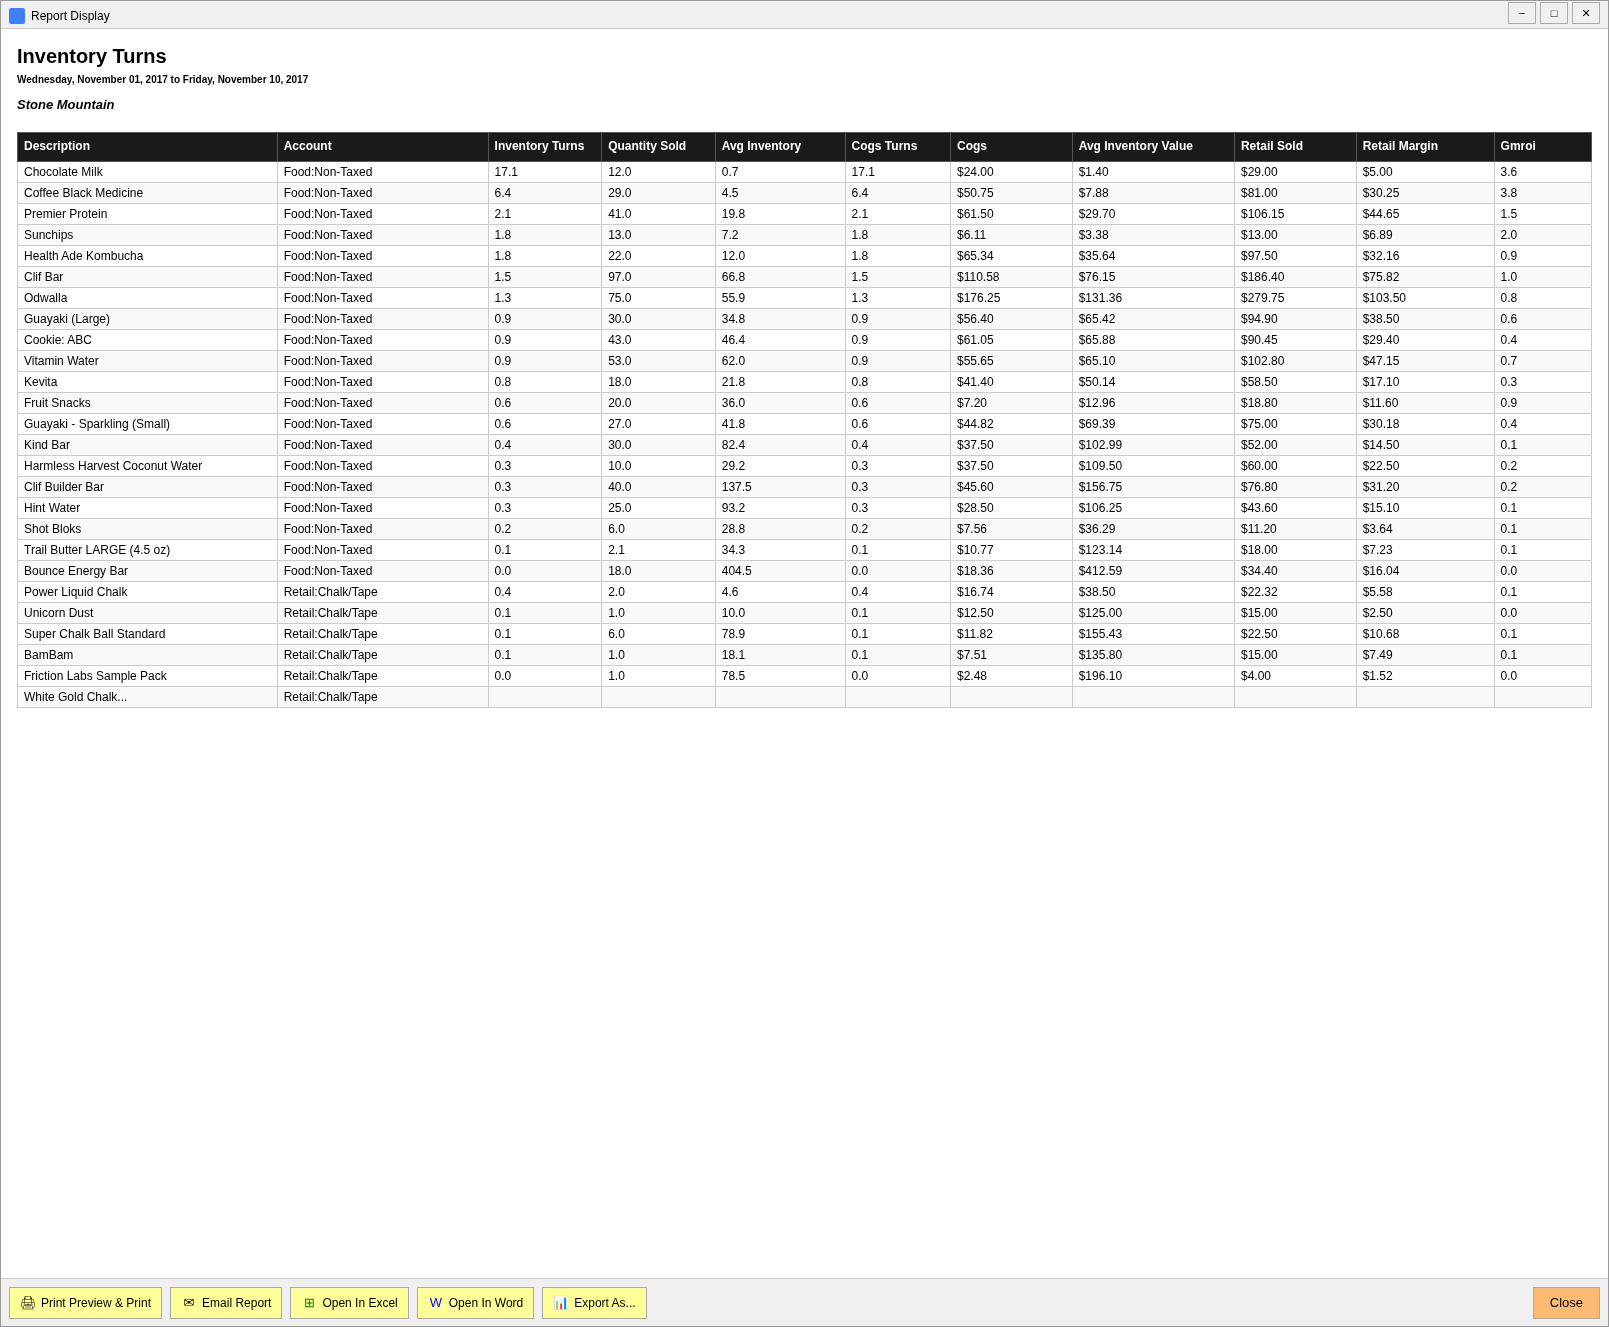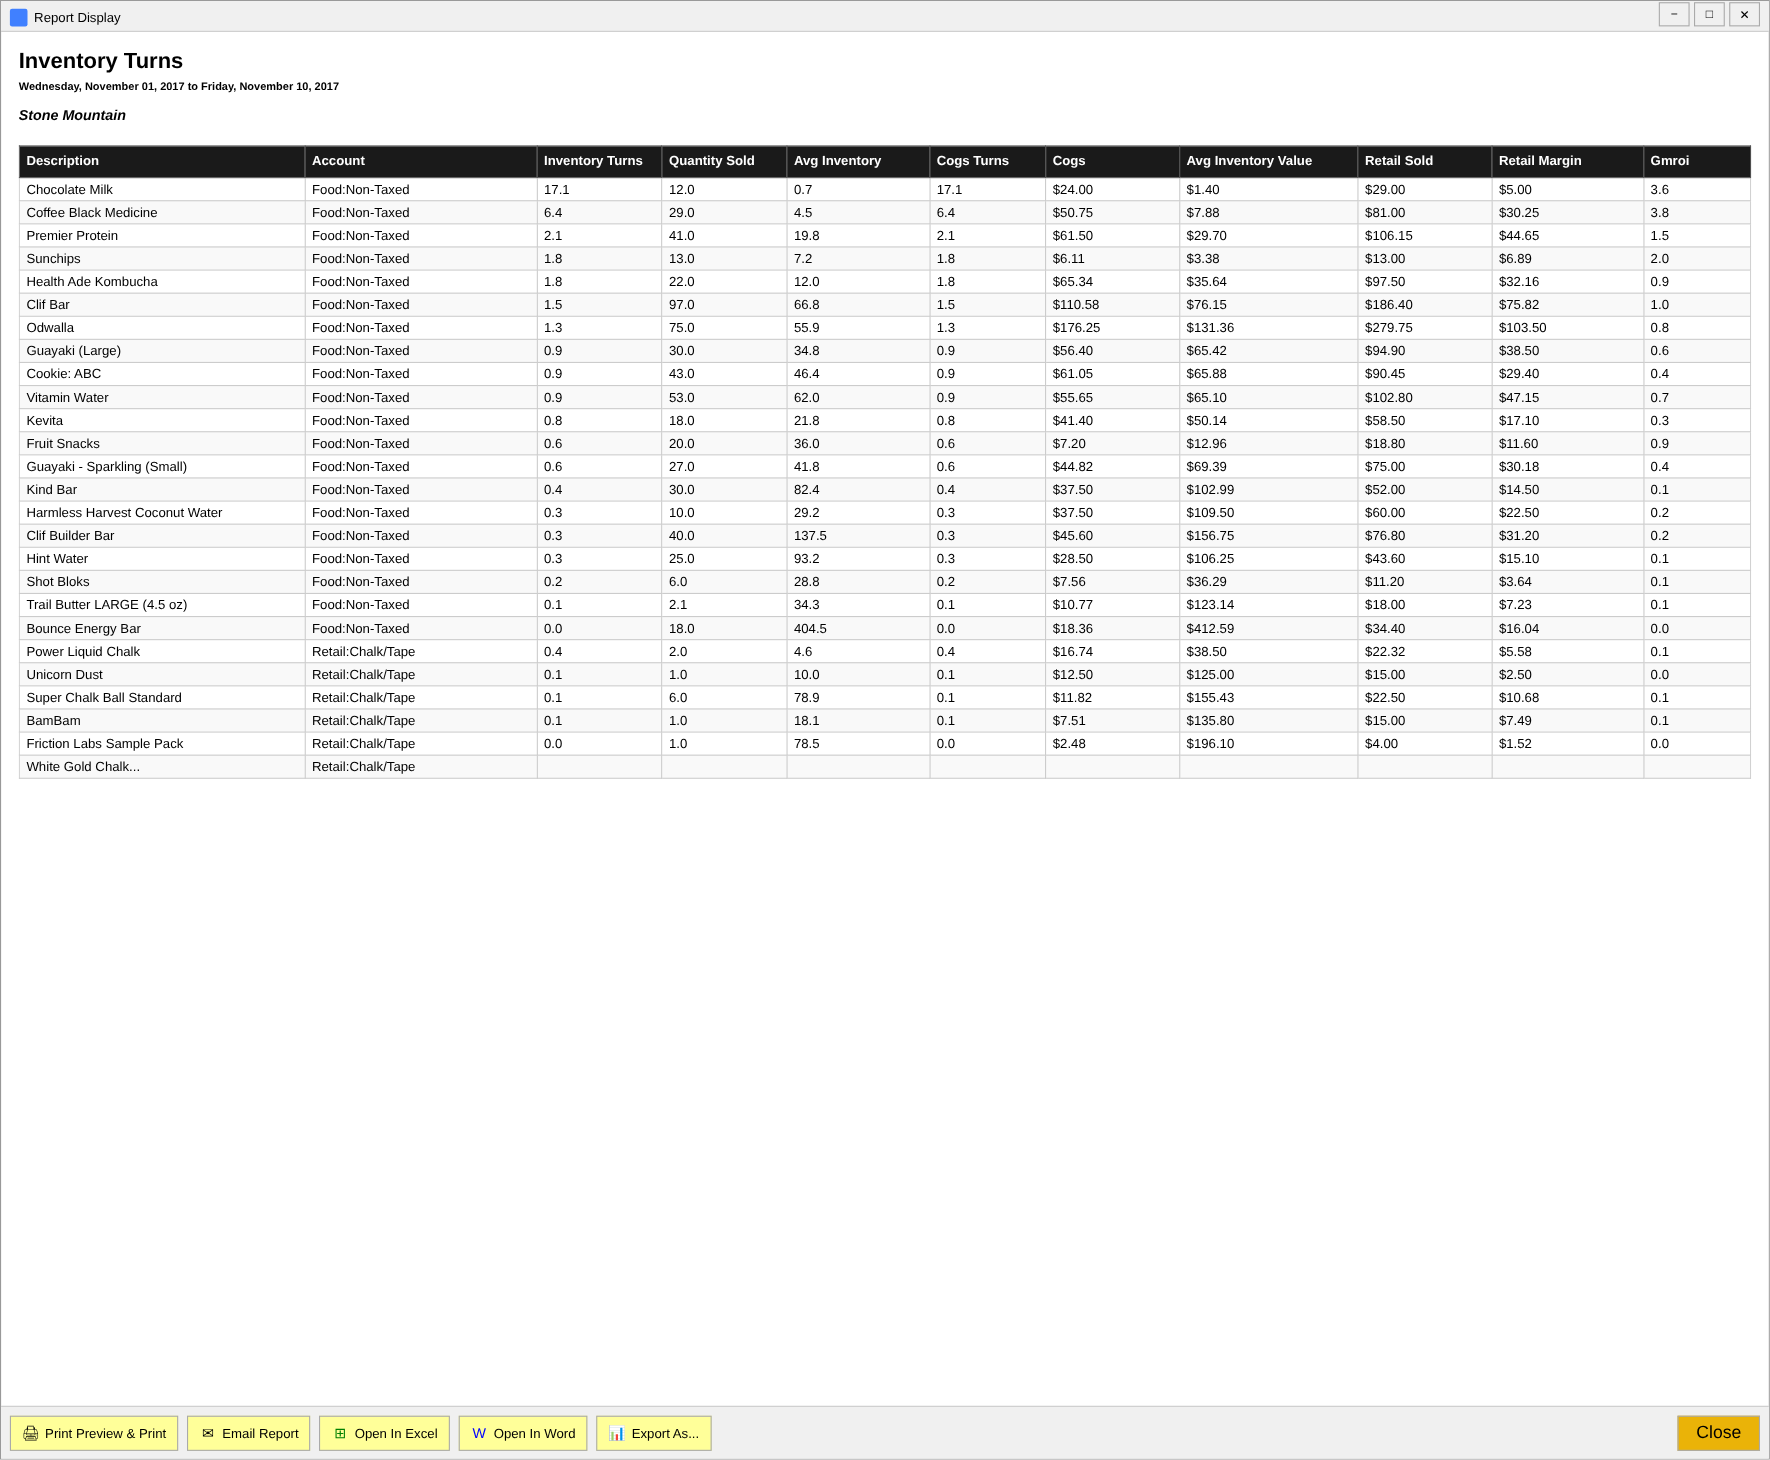--- a/index.html
+++ b/index.html
@@ -148,25 +148,25 @@
     .btn-icon {
       width: 16px;
       height: 16px;
       display: inline-flex;
       align-items: center;
       justify-content: center;
       font-size: 13px;
     }
     .close-btn {
       margin-left: auto;
-      background: #eab308;
+      background: #fdba74;
       border: 1px solid #aaa;
       padding: 4px 16px;
       cursor: pointer;
-      font-size: 16px;
+      font-size: 13px;
       height: 32px;
     }
   </style>
 </head>
 <body>
 
 <div class="window">
 
   <div class="title-bar">
     <div class="title-bar-left">

